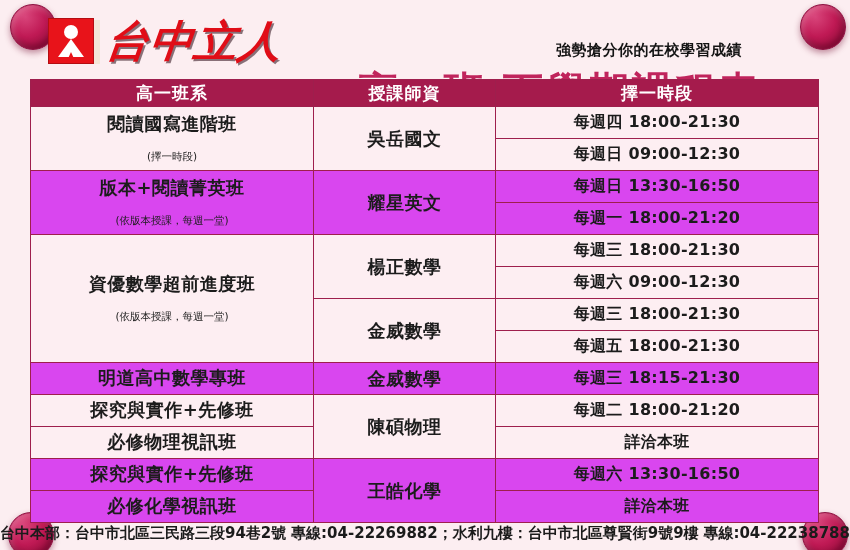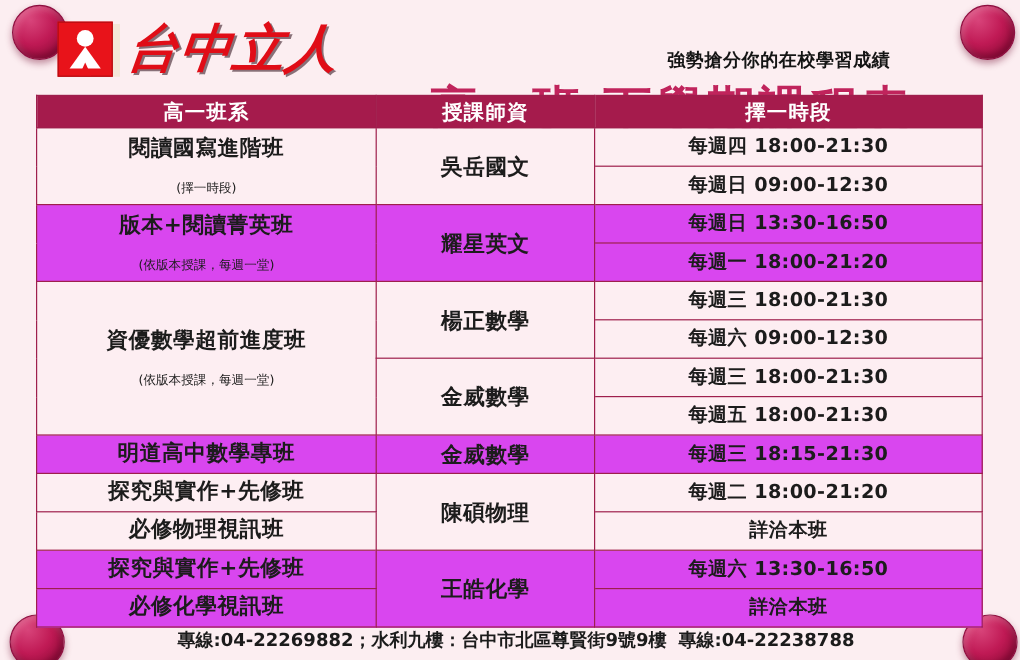--- a/index.html
+++ b/index.html
@@ -225,20 +225,21 @@
         <td class="rowB">
           <div class="cls-main">必修化學視訊班</div>
         </td>
         <td class="rowB time">詳洽本班</td>
       </tr>
 
     </tbody>
   </table>
 
   <div class="footer">
+      <span>台中本部：台中市北區三民路三段94巷2號</span>
       <span class="sp"></span>
       <span>專線:04-22269882</span>
       <span>；</span>
       <span>水利九樓：台中市北區尊賢街9號9樓</span>
       <span class="sp"></span>
       <span>專線:04-22238788</span>
     </div>
 
 </div>
 

